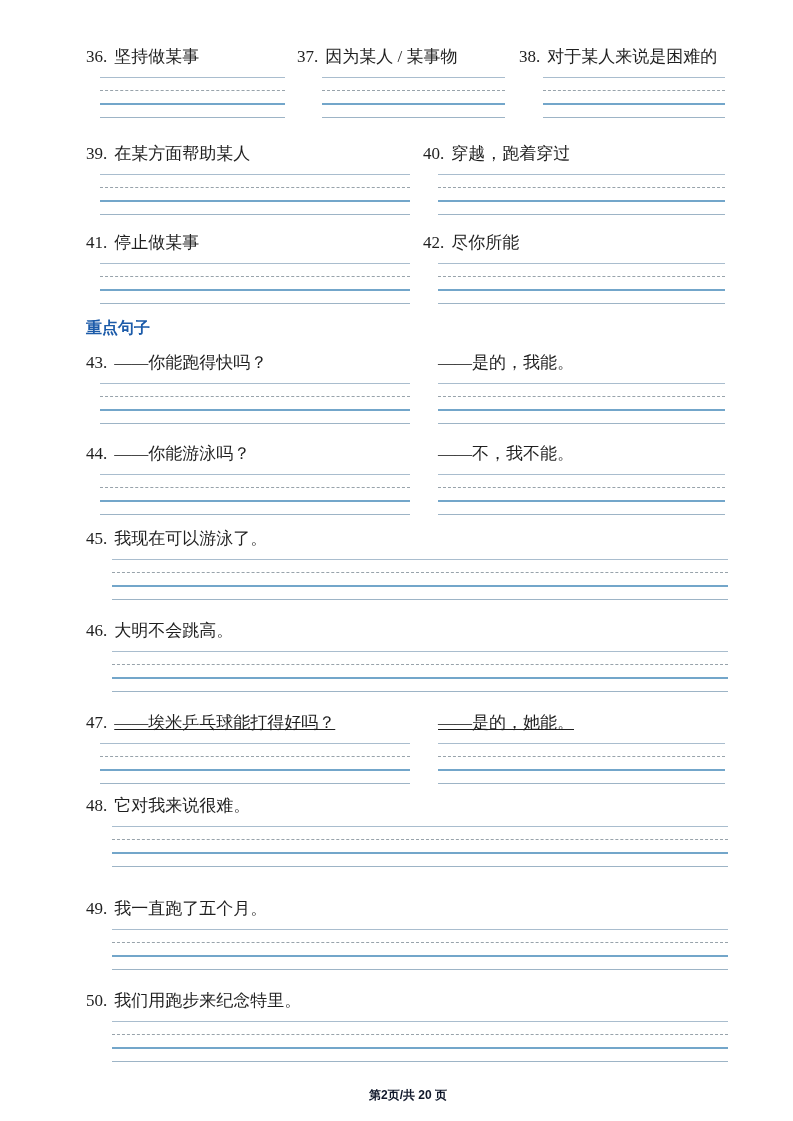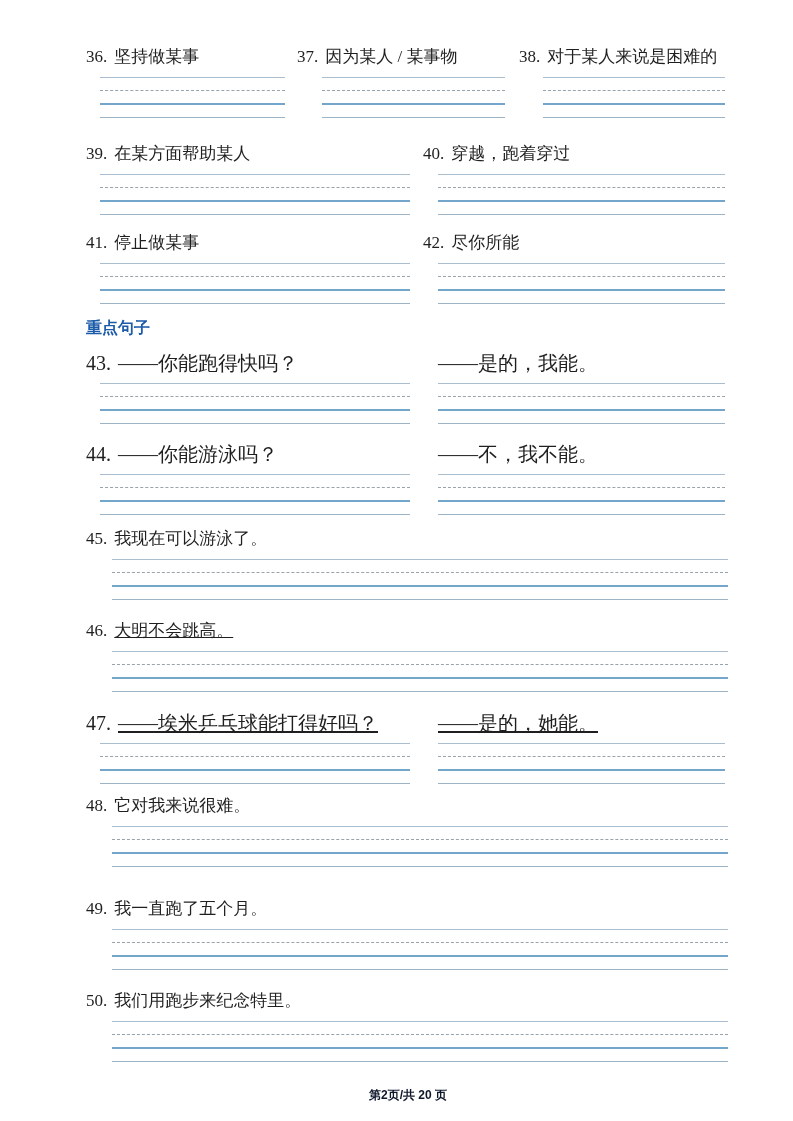--- a/index.html
+++ b/index.html
@@ -34,21 +34,21 @@
   .c1 .guide{margin-left:14px;width:185px;}
   .c2 .guide{margin-left:25px;width:183px;}
   .c3 .guide{margin-left:24px;width:182px;}
   
   .tc{display:flex;}
   .tc .left{width:337px;}
   .tc .right{width:307px;}
   .tc .left .guide{margin-left:14px;width:310px;}
   .tc .right .guide{margin-left:15px;width:287px;}
   
-  .qa-label{display:flex;font-size:20px;line-height:22px;}
+  .qa-label{display:flex;font-size:17px;line-height:22px;}
   .qa-label .q{width:337px;white-space:nowrap;}
   .qa-label .a{margin-left:15px;white-space:nowrap;}
   .qa-guides{display:flex;}
   .qa-guides .gl{margin-left:14px;width:310px;}
   .qa-guides .gr{margin-left:28px;width:287px;}
   
   .full .guide{margin-left:26px;width:616px;}
   
   .section-header{
     font-family:"Liberation Sans","DejaVu Sans",sans-serif;
@@ -60,21 +60,21 @@
     font-family:"Liberation Sans","DejaVu Sans",sans-serif;
     font-weight:bold;font-size:12px;line-height:20px;color:#0f172a;
   }
   
   #row-v1{margin-bottom:25px;}
   #row-v2{margin-bottom:17px;}
   #row-v3{margin-bottom:14px;}
   #row-43{margin-bottom:19px;}
   #row-44{margin-bottom:13px;}
   #row-45{margin-bottom:20px;}
-  #row-46{margin-bottom:20px;text-decoration:underline;}
+  #row-46{margin-bottom:20px;}
   #row-47{margin-bottom:11px;text-decoration:underline;}
   #row-48{margin-bottom:31px;}
   #row-49{margin-bottom:20px;}
   #row-50{margin-bottom:12px;font-family:Liberation Serif, serif;}
 </style>
 </head>
 <body>
 
 <div class="page">
 

